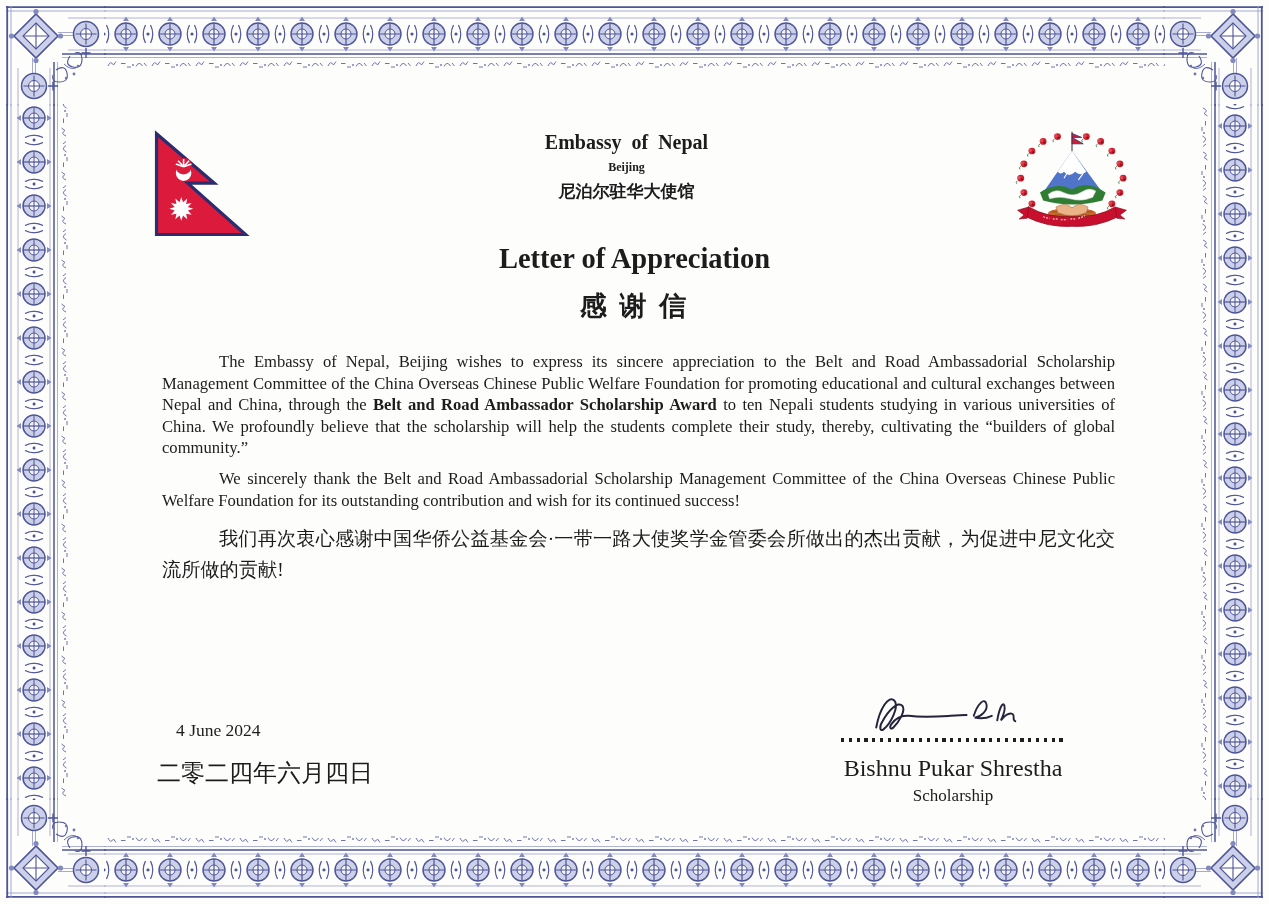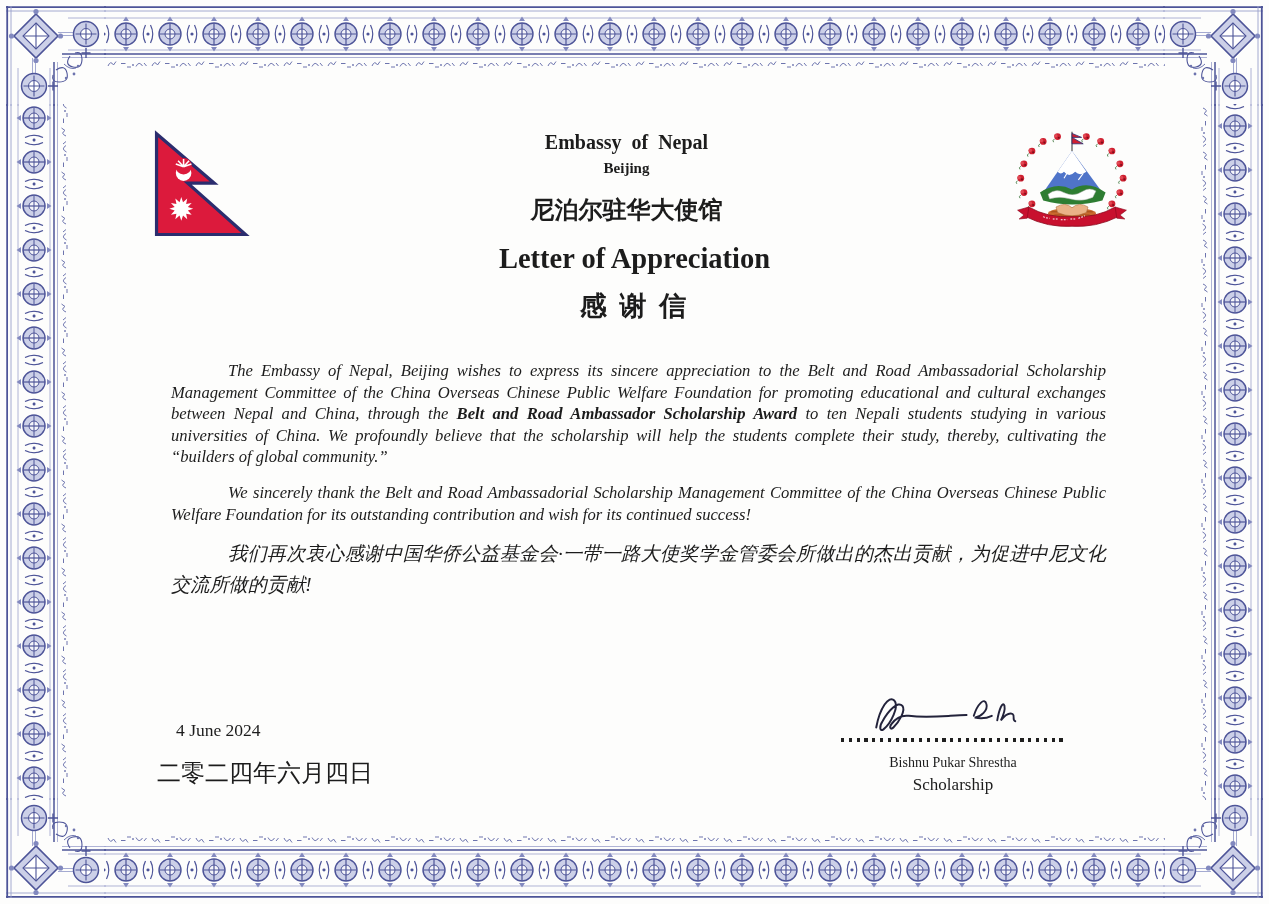--- a/index.html
+++ b/index.html
@@ -15,40 +15,40 @@
   .band-left{left:6px;top:800px;transform-origin:0 0;transform:rotate(-90deg);}
   .band-right{left:1263px;top:104px;transform-origin:0 0;transform:rotate(90deg);}
   .corner{position:absolute;width:100px;height:100px;}
   .c-tl{left:6px;top:6px;}
   .c-tr{left:1163px;top:6px;transform:scaleX(-1);}
   .c-bl{left:6px;top:798px;transform:scaleY(-1);}
   .c-br{left:1163px;top:798px;transform:scale(-1,-1);}
   
   .header{left:0;right:16px;top:131px;text-align:center;}
   .h-en1{font-size:20px;font-weight:bold;word-spacing:5px;}
-  .h-en2{font-size:15px;font-weight:bold;margin-top:6px;}
-  .h-cn{font-size:24px;font-weight:600;margin-top:17px;}
+  .h-en2{font-size:12px;font-weight:bold;margin-top:6px;}
+  .h-cn{font-size:17px;font-weight:600;margin-top:5px;}
   .title-en{left:0;right:0;top:243px;text-align:center;font-size:28.5px;font-weight:bold;}
   .title-cn{left:0;right:0;top:288px;text-align:center;font-size:27px;font-weight:bold;letter-spacing:3px;}
   
   .body-text{left:157px;width:963px;top:346px;}
-  .body-text p{margin:14px;font-style:italic;}
+  .body-text p{margin:5px;}
   .en{font-size:16.6px;line-height:21.6px;text-align:justify;text-indent:57px;}
   .p-en2{margin-top:9px !important;}
   .cn{font-size:19.2px;line-height:30.5px;text-align:justify;text-indent:57px;}
   .p-cn1{margin-top:23px !important;}
   .p-cn2{margin-top:13px !important;}
   
   .date-en{left:176px;top:720px;font-size:17.5px;}
   .date-cn{left:157px;top:757px;font-size:24px;}
   .sig-block{left:828px;top:686px;width:250px;text-align:center;}
   .sig-svg{display:block;margin:0 auto -4px auto;}
   .dotline{height:3.5px;width:224px;margin:0 auto;
     background:repeating-linear-gradient(90deg,#1f1f1f 0 3.2px,transparent 3.2px 7.8px);}
-  .sig-name{margin-top:13px;font-size:14px;}
+  .sig-name{margin-top:13px;font-size:24px;}
   .sig-title{margin-top:4px;font-size:17px;}
 </style>
 </head>
 <body>
 
 <div class="certificate">
 
   <svg width="0" height="0" style="position:absolute" aria-hidden="true">
     <defs>
       <pattern id="bandP" width="44" height="64" patternUnits="userSpaceOnUse">

